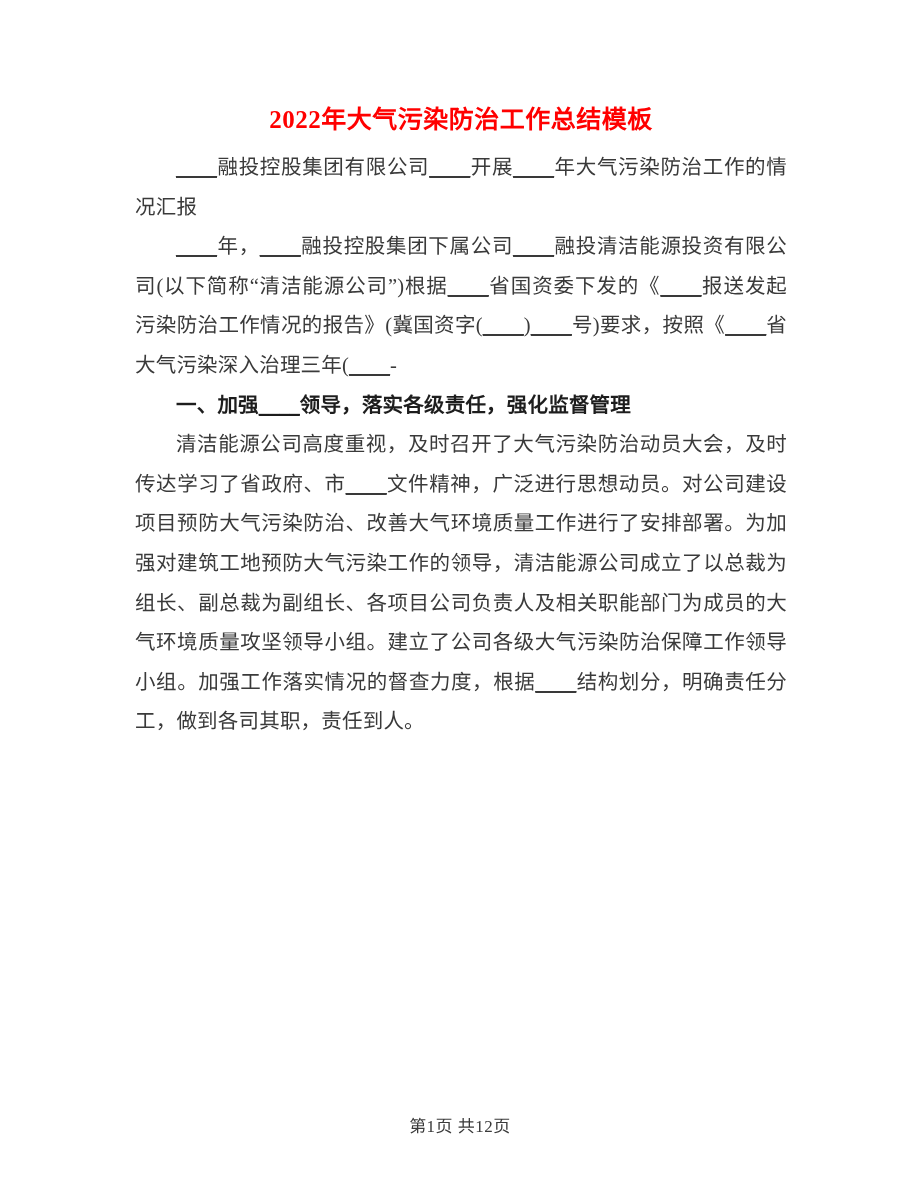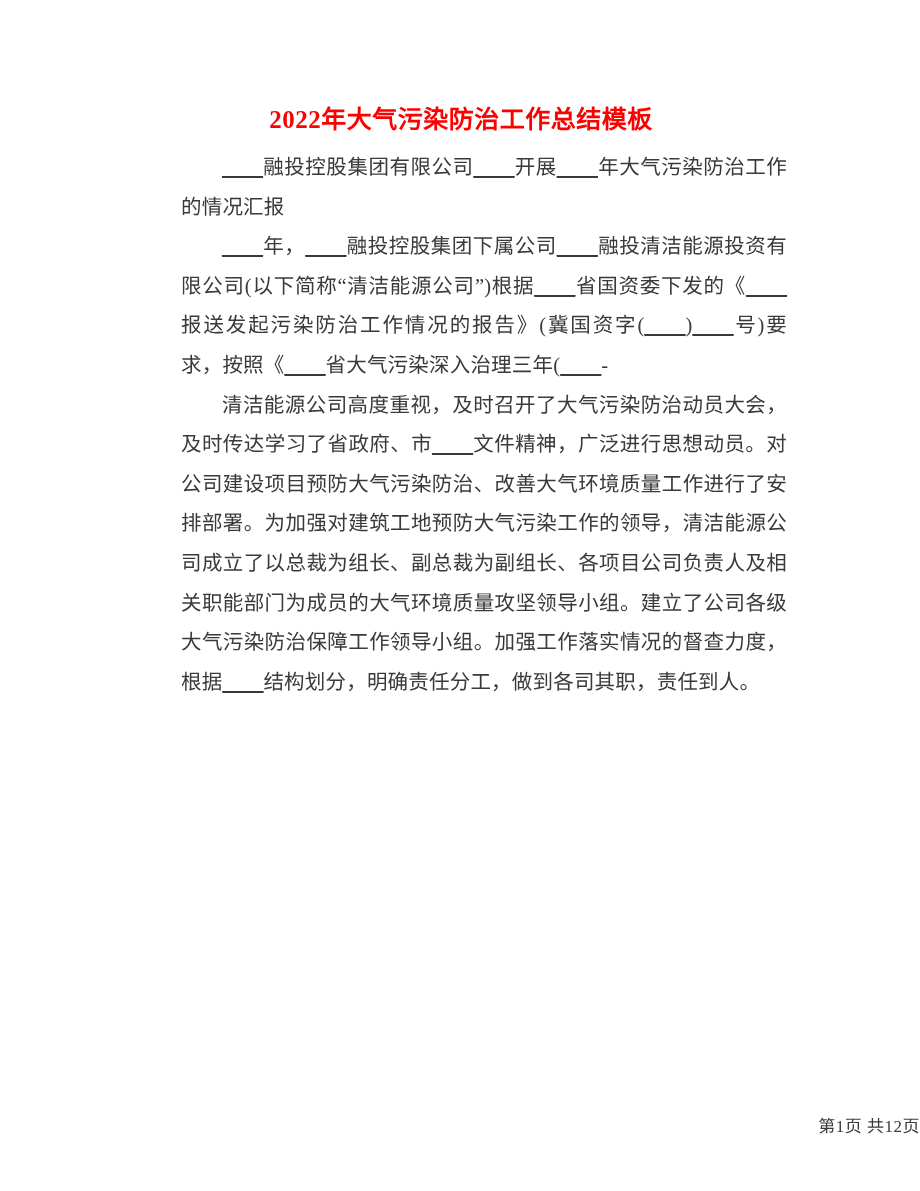--- a/index.html
+++ b/index.html
@@ -48,40 +48,39 @@
     line-height: 39.6px;
     text-align: justify;
     text-justify: inter-character;
     margin: 0;
     letter-spacing: 0.2px;
     color: #3a3a3a;
   }
 
   .para.indent {
     text-indent: 2em;
-    margin-left: 46px;
   }
 
   .para.heading {
     font-weight: bold;
     color: #1d1d1d;
     text-indent: 2em;
   }
 
   .blank {
     text-decoration: underline;
     letter-spacing: 0;
   }
 
   .footer {
     position: absolute;
     left: 0;
     top: 1115px;
     width: 920px;
-    text-align: right;
+    text-align: center;
     font-size: 17px;
     line-height: 24px;
     color: #3a3a3a;
     letter-spacing: 0.5px;
   }
 </style>
 </head>
 <body>
 
 <div class="page">
@@ -89,20 +88,21 @@
   <div class="content">
 
     <h1 class="doc-title">2022年大气污染防治工作总结模板</h1>
 
     <p class="para indent"><span class="blank">____</span>融投控股集团有限公司<span class="blank">____</span>开展<span class="blank">____</span>年大气污染防治工作的情况汇报</p>
 
 
     <p class="para indent"><span class="blank">____</span>年，<span class="blank">____</span>融投控股集团下属公司<span class="blank">____</span>融投清洁能源投资有限公司(以下简称“清洁能源公司”)根据<span class="blank">____</span>省国资委下发的《<span class="blank">____</span>报送发起污染防治工作情况的报告》(冀国资字(<span class="blank">____</span>)<span class="blank">____</span>号)要求，按照《<span class="blank">____</span>省大气污染深入治理三年(<span class="blank">____</span>-</p>
 
 
+    <p class="para heading">一、加强<span class="blank">____</span>领导，落实各级责任，强化监督管理</p>
 
     <p class="para indent">清洁能源公司高度重视，及时召开了大气污染防治动员大会，及时传达学习了省政府、市<span class="blank">____</span>文件精神，广泛进行思想动员。对公司建设项目预防大气污染防治、改善大气环境质量工作进行了安排部署。为加强对建筑工地预防大气污染工作的领导，清洁能源公司成立了以总裁为组长、副总裁为副组长、各项目公司负责人及相关职能部门为成员的大气环境质量攻坚领导小组。建立了公司各级大气污染防治保障工作领导小组。加强工作落实情况的督查力度，根据<span class="blank">____</span>结构划分，明确责任分工，做到各司其职，责任到人。</p>
 
 
   </div>
 
   <div class="footer">第1页 共12页</div>
 
 </div>
 

